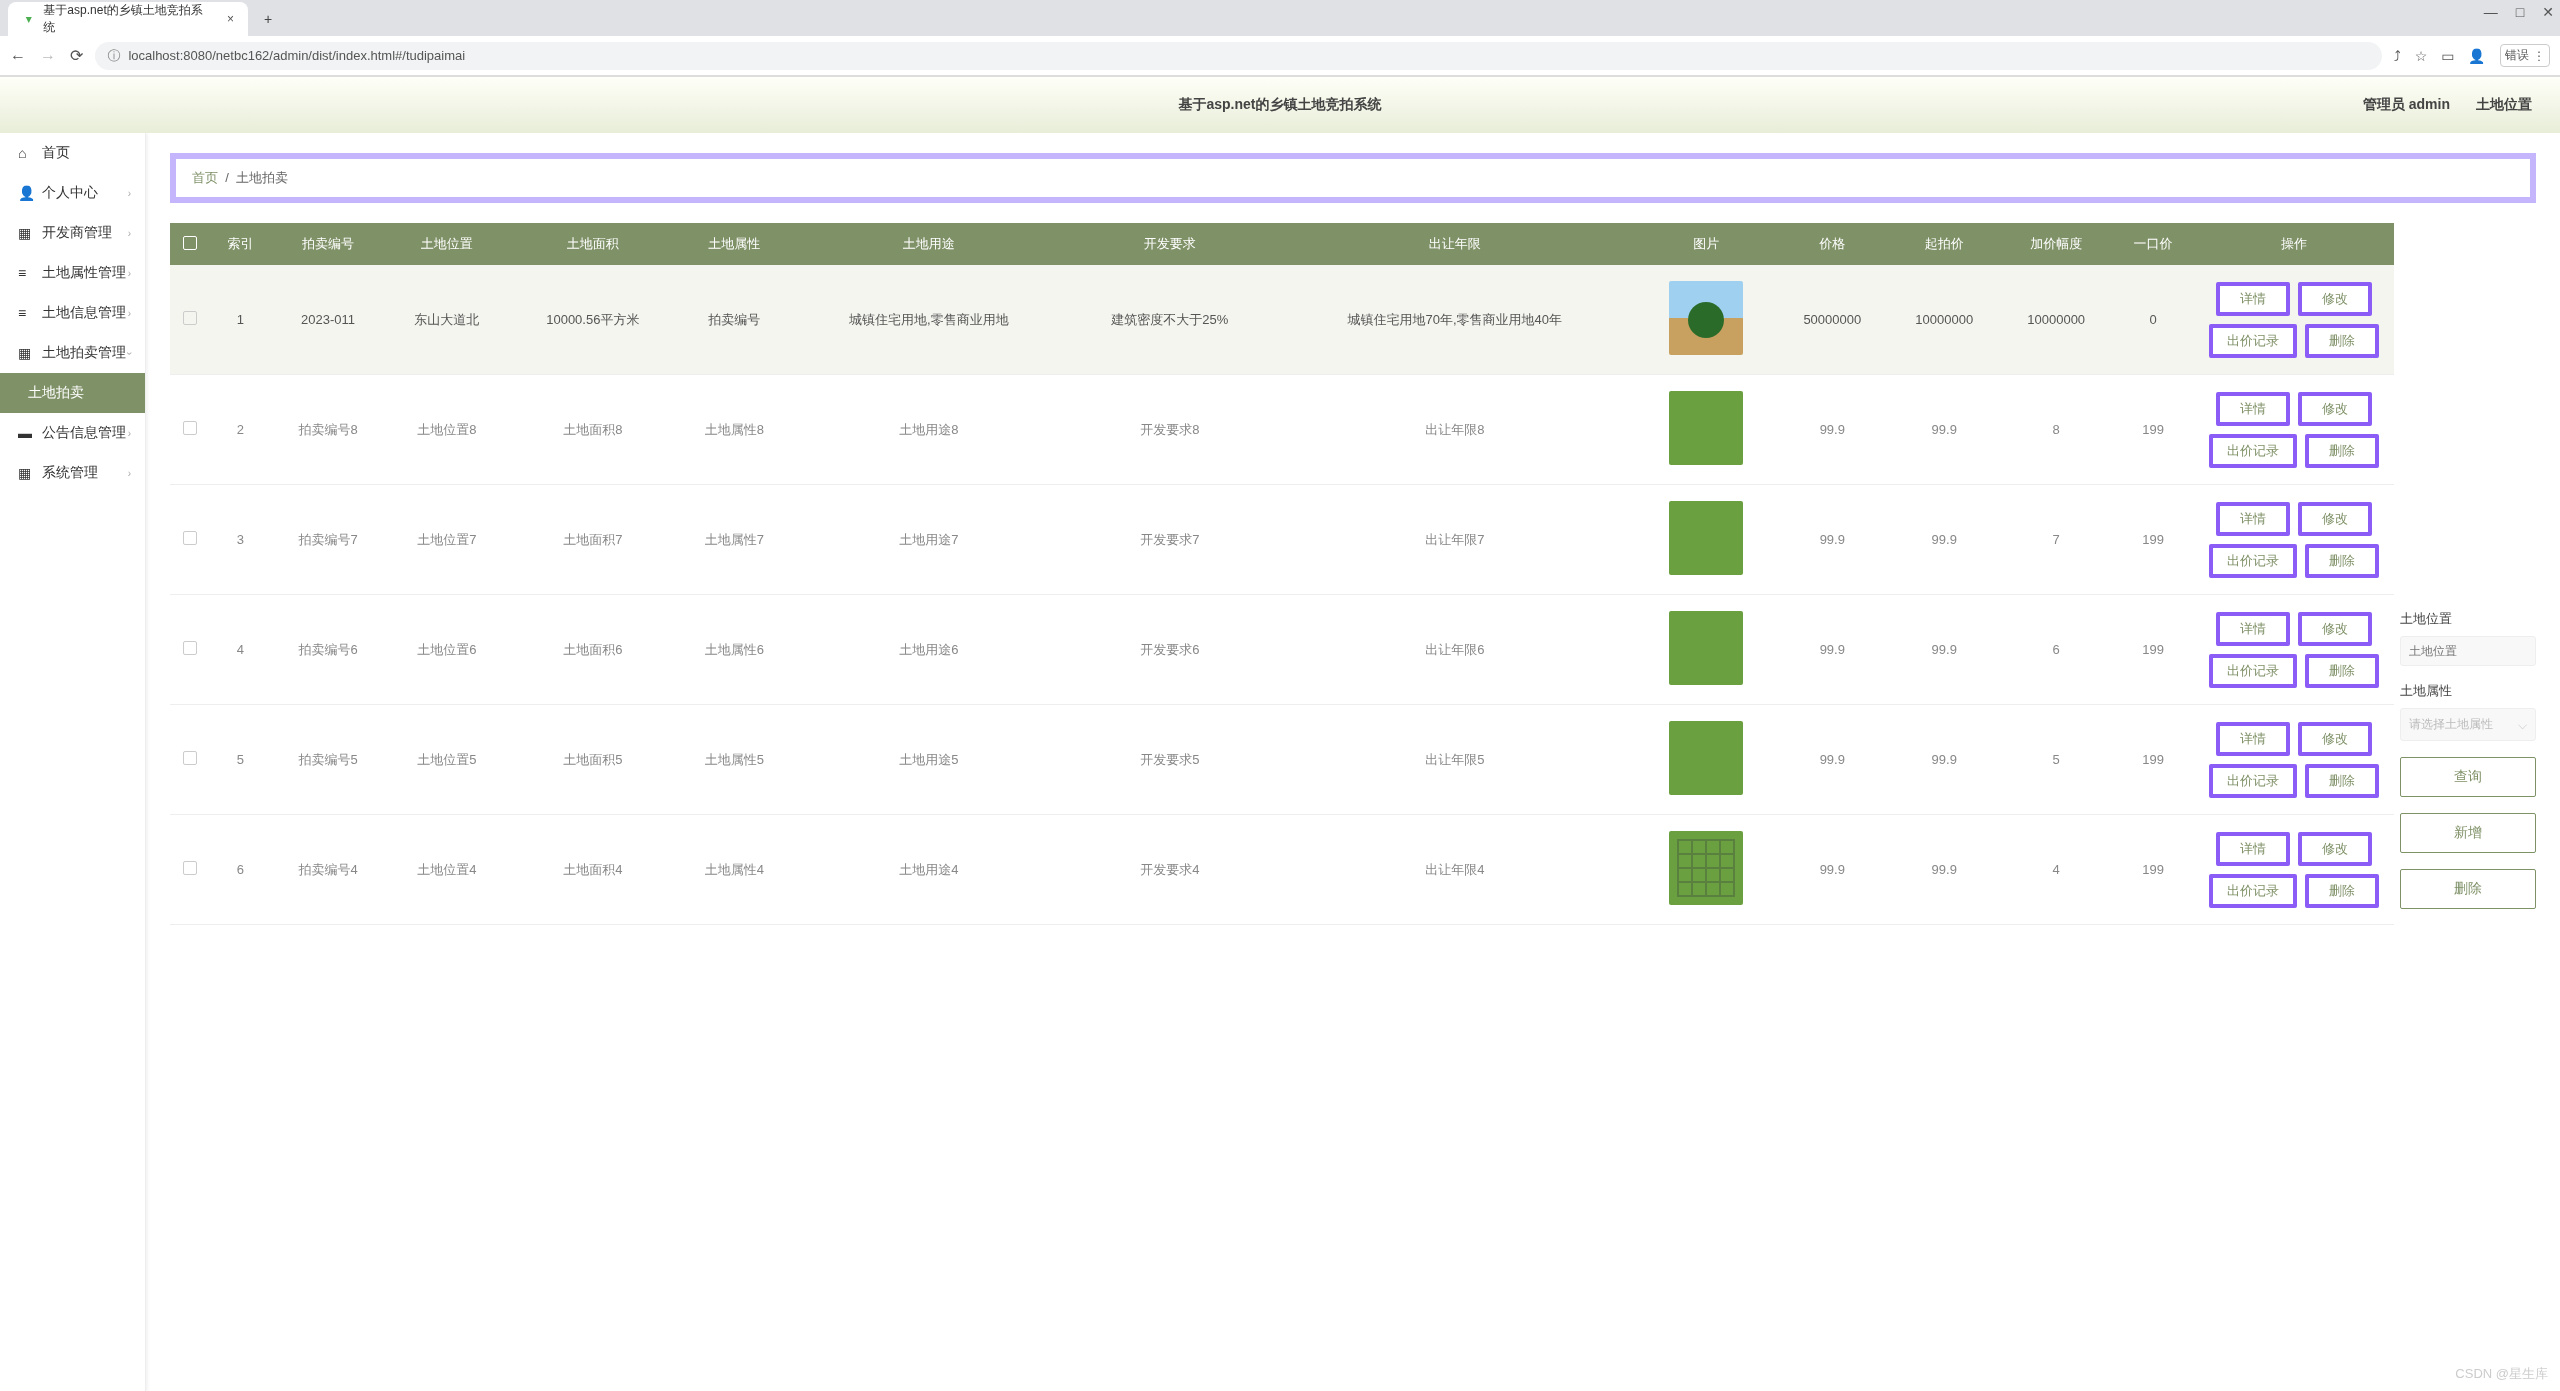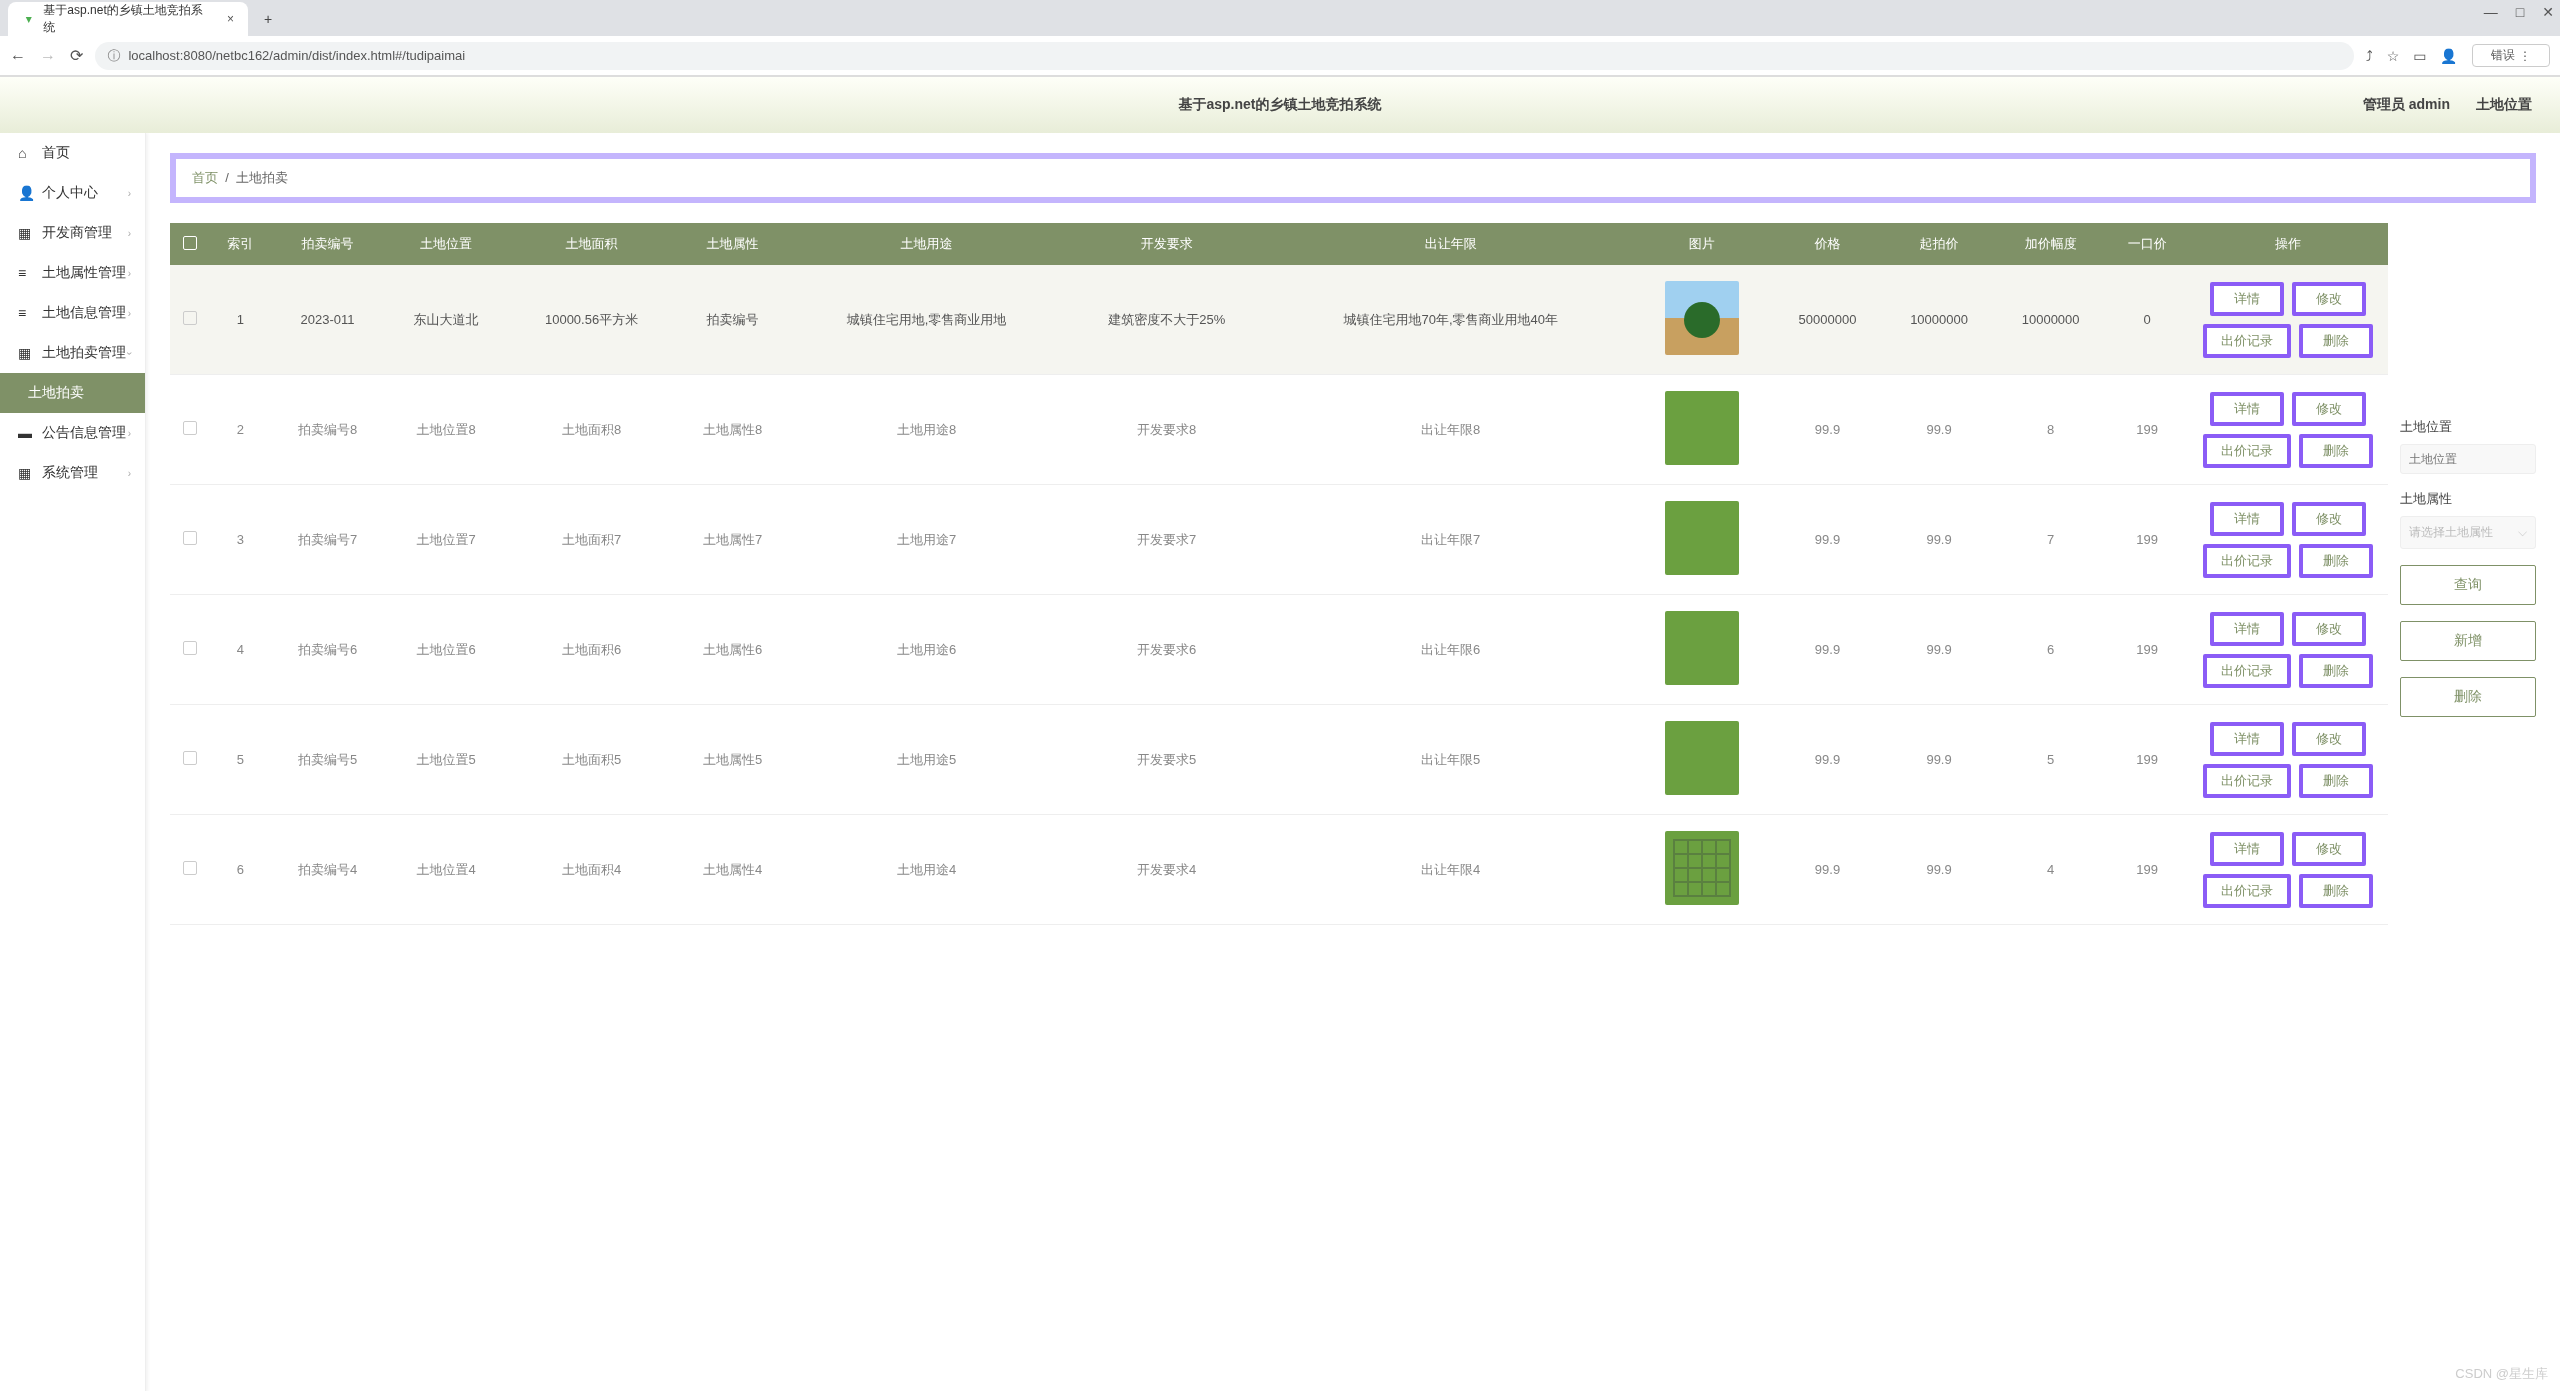--- a/index.html
+++ b/index.html
@@ -13,40 +13,40 @@
 .tab .close-x { margin-left: 12px; color:#555; }
 .new-tab { width: 28px; height: 28px; display:flex; align-items:center; justify-content:center; color:#444; margin-left:6px; margin-bottom:3px; }
 .window-ctrls { position:absolute; right:6px; top:4px; display:flex; gap:18px; color:#555; }
 .window-ctrls span { font-size:14px; }
 
 .nav-bar { height: 40px; display:flex; align-items:center; gap:12px; padding: 0 10px; border-bottom:1px solid #ddd; }
 .nav-icons { display:flex; gap:14px; color:#555; font-size:16px; }
 .url-bar { flex:1; display:flex; align-items:center; gap:8px; height:28px; background:#f1f3f4; border-radius:14px; padding:0 12px; color:#555; font-size:13px; }
 .url-bar .lock { color:#888; }
 .right-icons { display:flex; gap:14px; align-items:center; color:#555; }
-.err-btn { border:1px solid #ccc; border-radius:4px; padding:2px 18px; font-size:12px; display:flex; align-items:center; gap:4px; }
+.err-btn { border:1px solid #ccc; border-radius:4px; padding:2px 4px; font-size:12px; display:flex; align-items:center; gap:4px; }
 
 
 .app-header { height: 56px; background: linear-gradient(#fefff8, #e8edd8); display:flex; align-items:center; justify-content:center; position:relative; font-weight:bold; color:#444; }
 .app-header .right { position:absolute; right:28px; display:flex; gap:26px; font-weight:bold; }
 
 
 .main { display:flex; height: calc(100vh - 132px); }
 .sidebar { width: 146px; border-right:1px solid #eee; background:#fff; overflow-y:auto; box-shadow: 2px 0 3px rgba(0,0,0,0.05);}
 .menu-item { height:40px; display:flex; align-items:center; padding:0 18px; gap:10px; color:#333; font-size:14px; cursor:pointer; position:relative;}
 .menu-item.active { background:#7f9167; color:#fff; padding-left:28px;}
 .menu-item .caret { position:absolute; right:14px; color:#aaa; font-size:10px;}
 .menu-item.expanded .caret { transform:rotate(90deg);}
 .menu-icon { width:14px; display:inline-block; }
 
 .content { flex:1; overflow:auto; padding: 20px 24px; }
 .breadcrumb-box { border:6px solid #c4b5fd; padding:10px 16px; margin-bottom:20px; color:#666; font-size:13px;}
 .breadcrumb-box .home-link { color:#7f9167; }
 
-.table-wrap { display:flex; gap:12px; align-items:center;}
+.table-wrap { display:flex; gap:6px; align-items:flex-end;}
 .table-area { flex:1; }
 table.data { width:100%; border-collapse:collapse; }
 table.data thead th { background:#7f9167; color:#fff; font-weight:normal; font-size:13px; padding:12px 6px; text-align:center; }
 table.data td { padding:16px 6px; text-align:center; color:#888; font-size:13px; border-bottom:1px solid #eee; vertical-align:middle;}
 table.data tbody tr:first-child td { color:#555; background:#f5f5f0; }
 table.data tbody tr:first-child { background:#f5f5f0;}
 .chk { width:14px; height:14px; border:1px solid #ccc; display:inline-block; border-radius:2px;}
 .thumb { width:74px; height:74px; background:#6ba040; display:inline-block; border-radius:2px; position:relative; overflow:hidden;}
 .thumb.special { background: linear-gradient(#a0d0f0 50%, #c8a060 50%);}
 .thumb.special::after { content:""; position:absolute; width:36px; height:36px; background:#2a6b2a; border-radius:50%; left:50%; top:28%; transform:translateX(-50%);}

